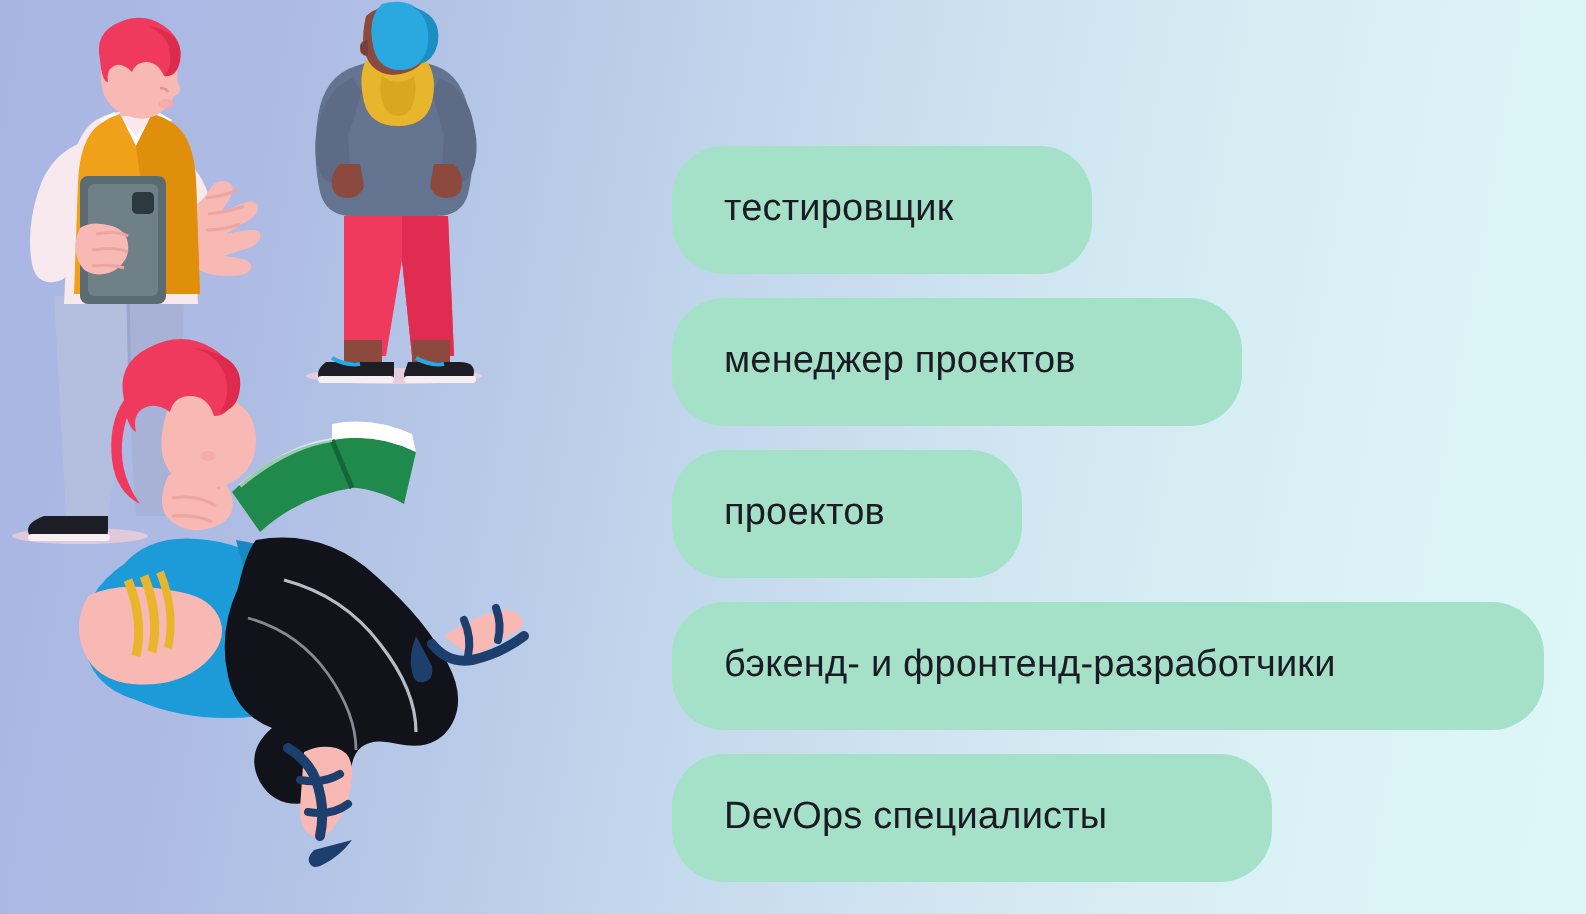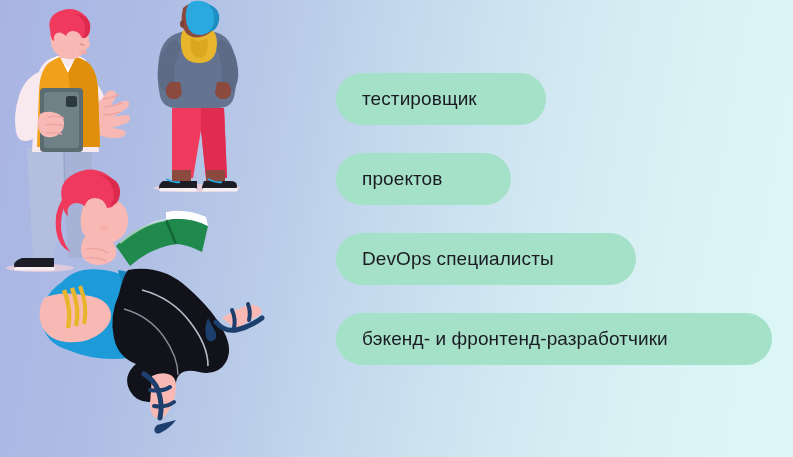--- a/index.html
+++ b/index.html
@@ -37,22 +37,22 @@
   .pill-list {
     position: absolute;
     left: 336px;
     top: 73px;
     width: 450px;
   }
   .pill {
     position: relative;
     display: flex;
     align-items: center;
-    height: 52px;
-    margin-bottom: 28px;
+    height: 64px;
+    margin-bottom: 12px;
     border-radius: 26px;
     background: #a5e1c8;
     box-sizing: border-box;
     padding: 0 26px;
   }
   .pill-label {
     color: #1b1b24;
     font-size: 19px;
     font-weight: 500;
     letter-spacing: 0.1px;
@@ -209,27 +209,30 @@
       </g>
     </svg>
   </div>
 
   <div class="pill-list">
 
     <div class="pill w1">
       <span class="pill-label">тестировщик</span>
     </div>
 
+    <div class="pill w2">
+      <span class="pill-label">менеджер проектов</span>
+    </div>
 
     <div class="pill w3">
       <span class="pill-label">проектов</span>
     </div>
 
+    <div class="pill w5">
+      <span class="pill-label">бэкенд- и фронтенд-разработчики</span>
+    </div>
+
     <div class="pill w4">
       <span class="pill-label">DevOps специалисты</span>
     </div>
 
-    <div class="pill w5">
-      <span class="pill-label">бэкенд- и фронтенд-разработчики</span>
-    </div>
-
   </div>
 </div>
 
 </body></html>

